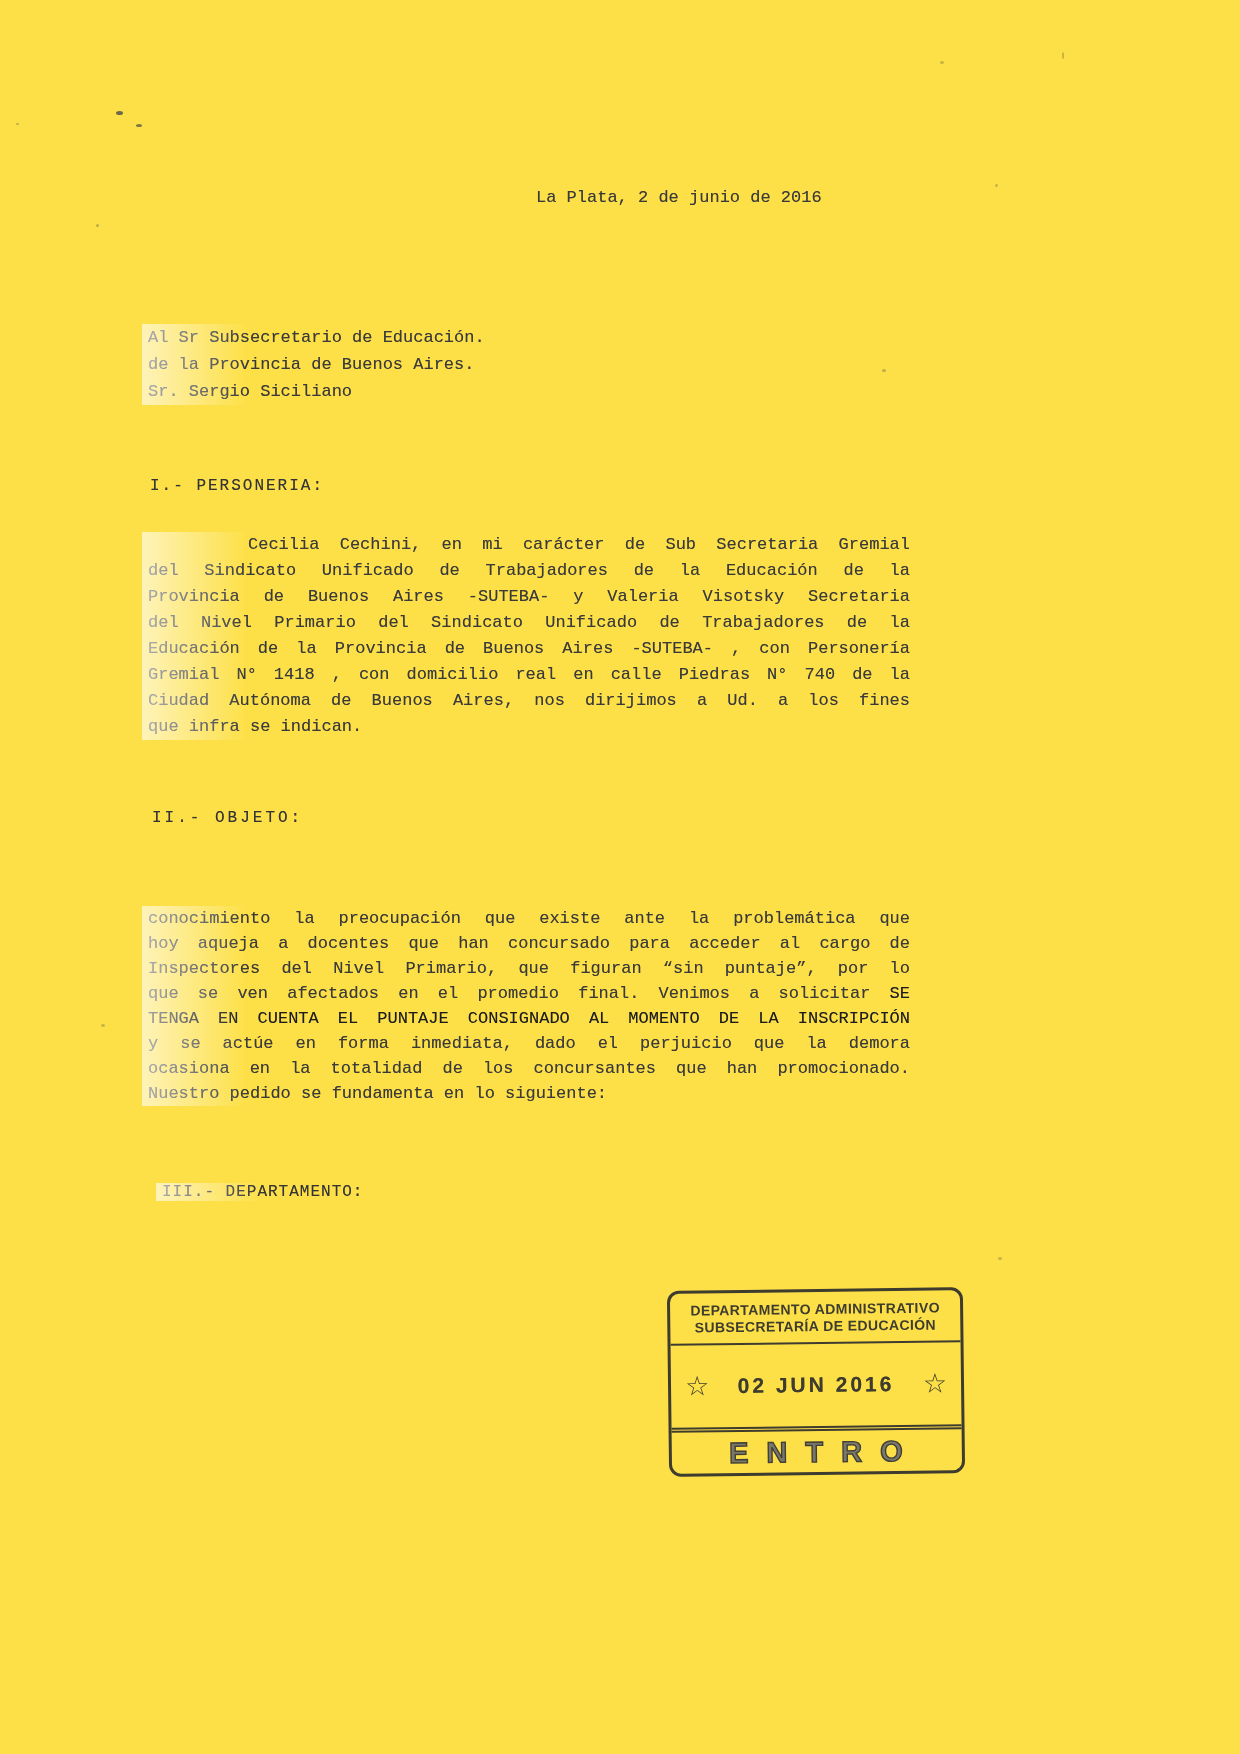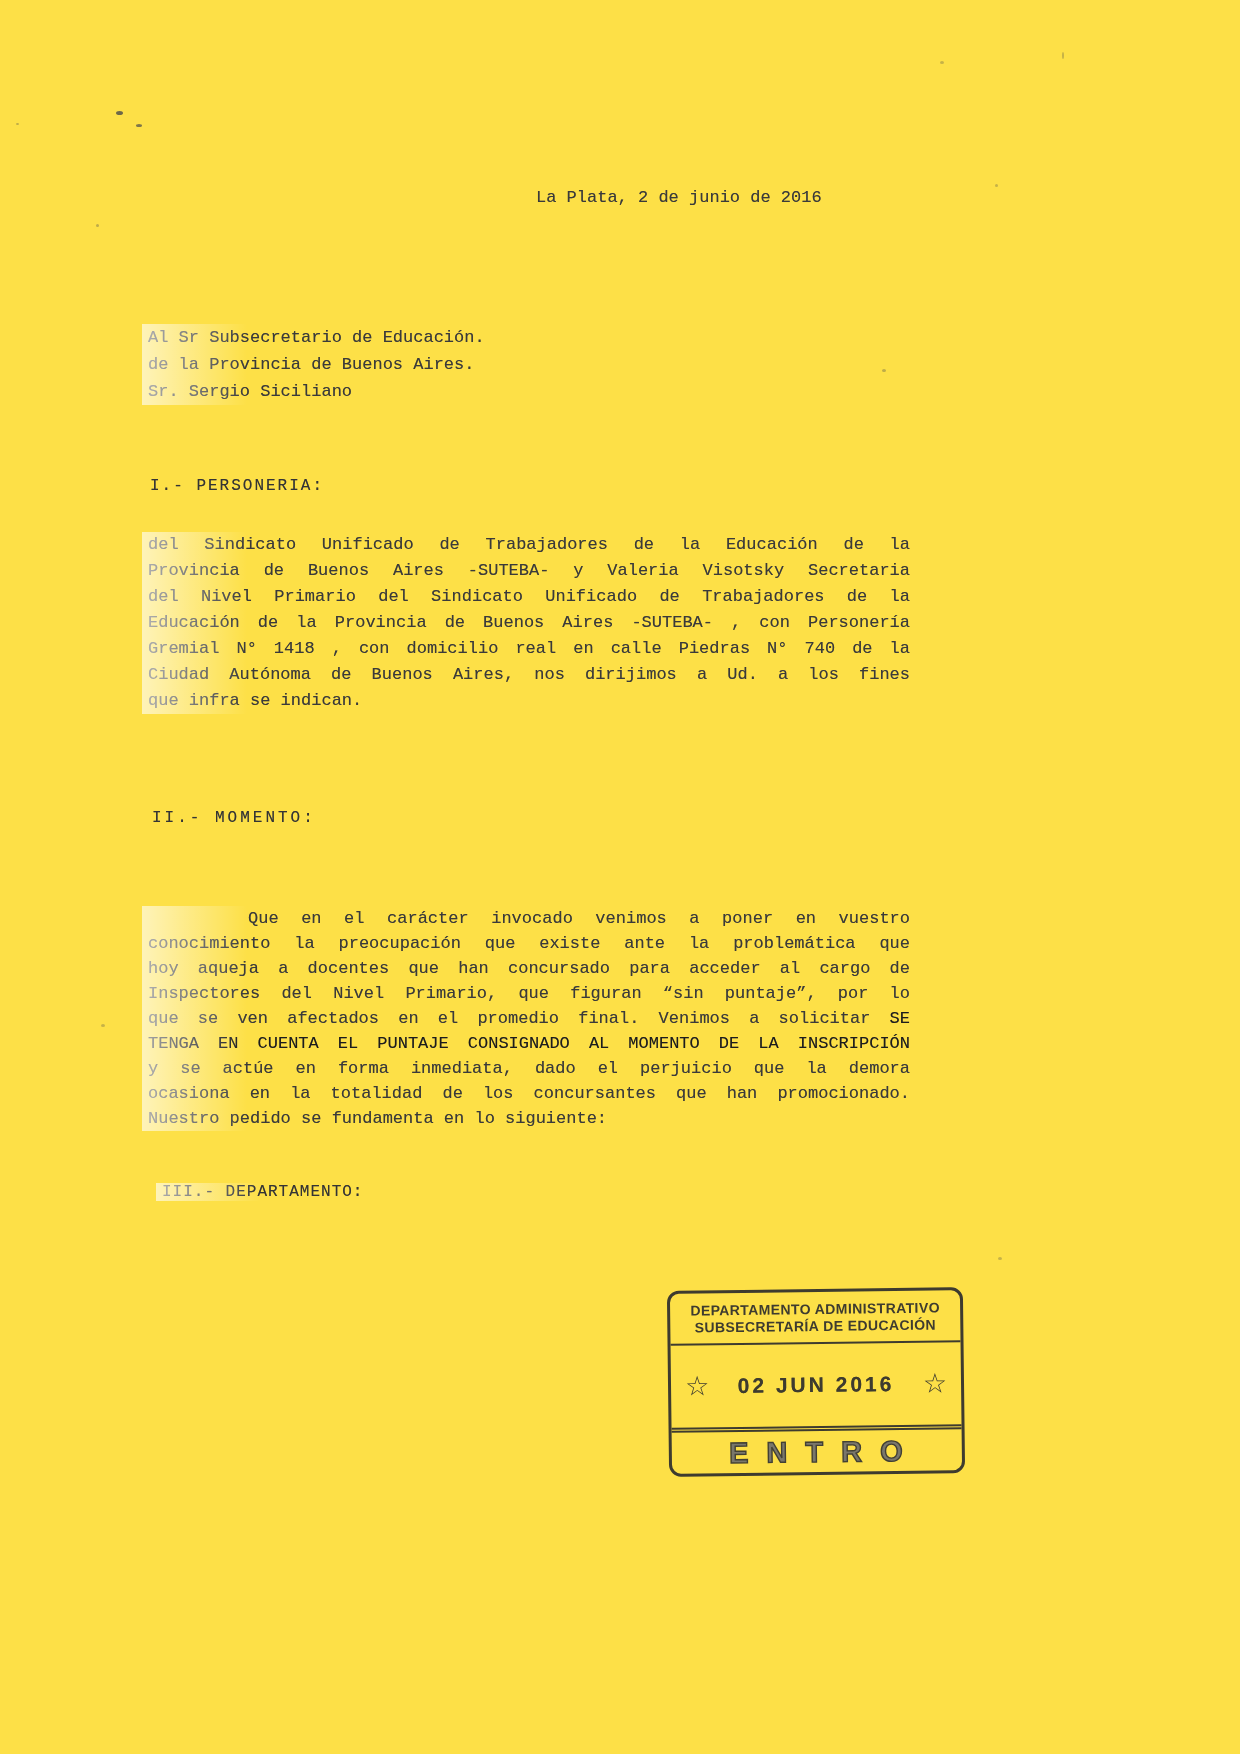--- a/index.html
+++ b/index.html
@@ -89,33 +89,33 @@
 
   <div class="abs txt addr fade">
     <div>Al  Sr Subsecretario de Educación.</div>
     <div>de la Provincia de Buenos Aires.</div>
     <div>Sr. Sergio Siciliano</div>
   </div>
 
   <div class="abs txt heading h-personeria">I.- PERSONERIA:</div>
 
   <div class="abs txt para p-personeria fade">
+    <div class="jl indent">Cecilia Cechini, en mi carácter de Sub Secretaria Gremial</div>
     <div class="jl">del Sindicato Unificado de Trabajadores de la Educación de la</div>
     <div class="jl">Provincia de Buenos Aires -SUTEBA- y Valeria Visotsky Secretaria</div>
     <div class="jl">del Nivel Primario del Sindicato Unificado de Trabajadores de la</div>
     <div class="jl">Educación de la Provincia de Buenos Aires -SUTEBA- , con Personería</div>
     <div class="jl">Gremial N°  1418 , con domicilio real en calle Piedras N° 740 de la</div>
     <div class="jl">Ciudad Autónoma de Buenos Aires, nos  dirijimos a Ud. a los fines</div>
     <div class="jl jl-last">que infra se indican.</div>
   </div>
 
-  <div class="abs txt heading h-objeto">II.- MOMENTO:</div>
+  <div class="abs txt heading h-objeto">II.- OBJETO:</div>
 
   <div class="abs txt para p-objeto fade">
-    <div class="jl indent">Que en el carácter invocado venimos a poner en vuestro</div>
     <div class="jl">conocimiento la preocupación que existe ante la  problemática que</div>
     <div class="jl">hoy aqueja a docentes que han concursado para acceder al cargo de</div>
     <div class="jl">Inspectores del Nivel Primario, que figuran “sin puntaje”, por lo</div>
     <div class="jl"><span>que se ven afectados en el promedio final.  Venimos a  solicitar </span><span class="b">SE</span></div>
     <div class="jl b">TENGA EN CUENTA EL PUNTAJE CONSIGNADO AL MOMENTO DE LA INSCRIPCIÓN</div>
     <div class="jl">y se actúe en forma inmediata, dado el perjuicio que la demora</div>
     <div class="jl">ocasiona en la totalidad de los concursantes que han promocionado.</div>
     <div class="jl jl-last">Nuestro  pedido se fundamenta en lo siguiente:</div>
   </div>
 

